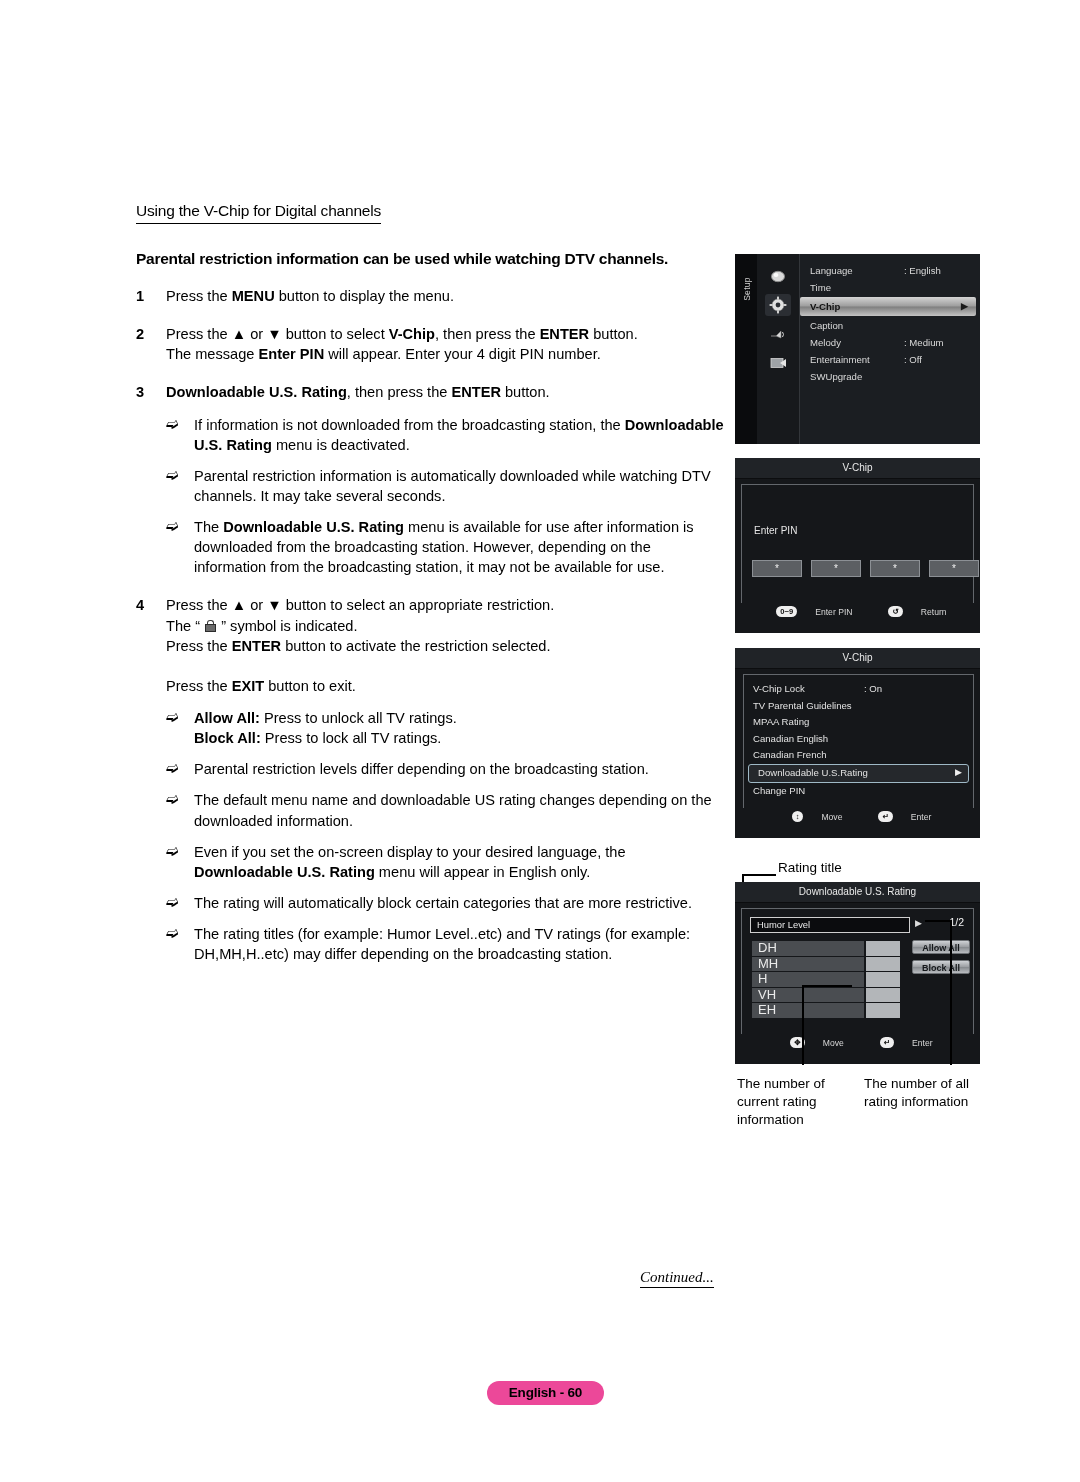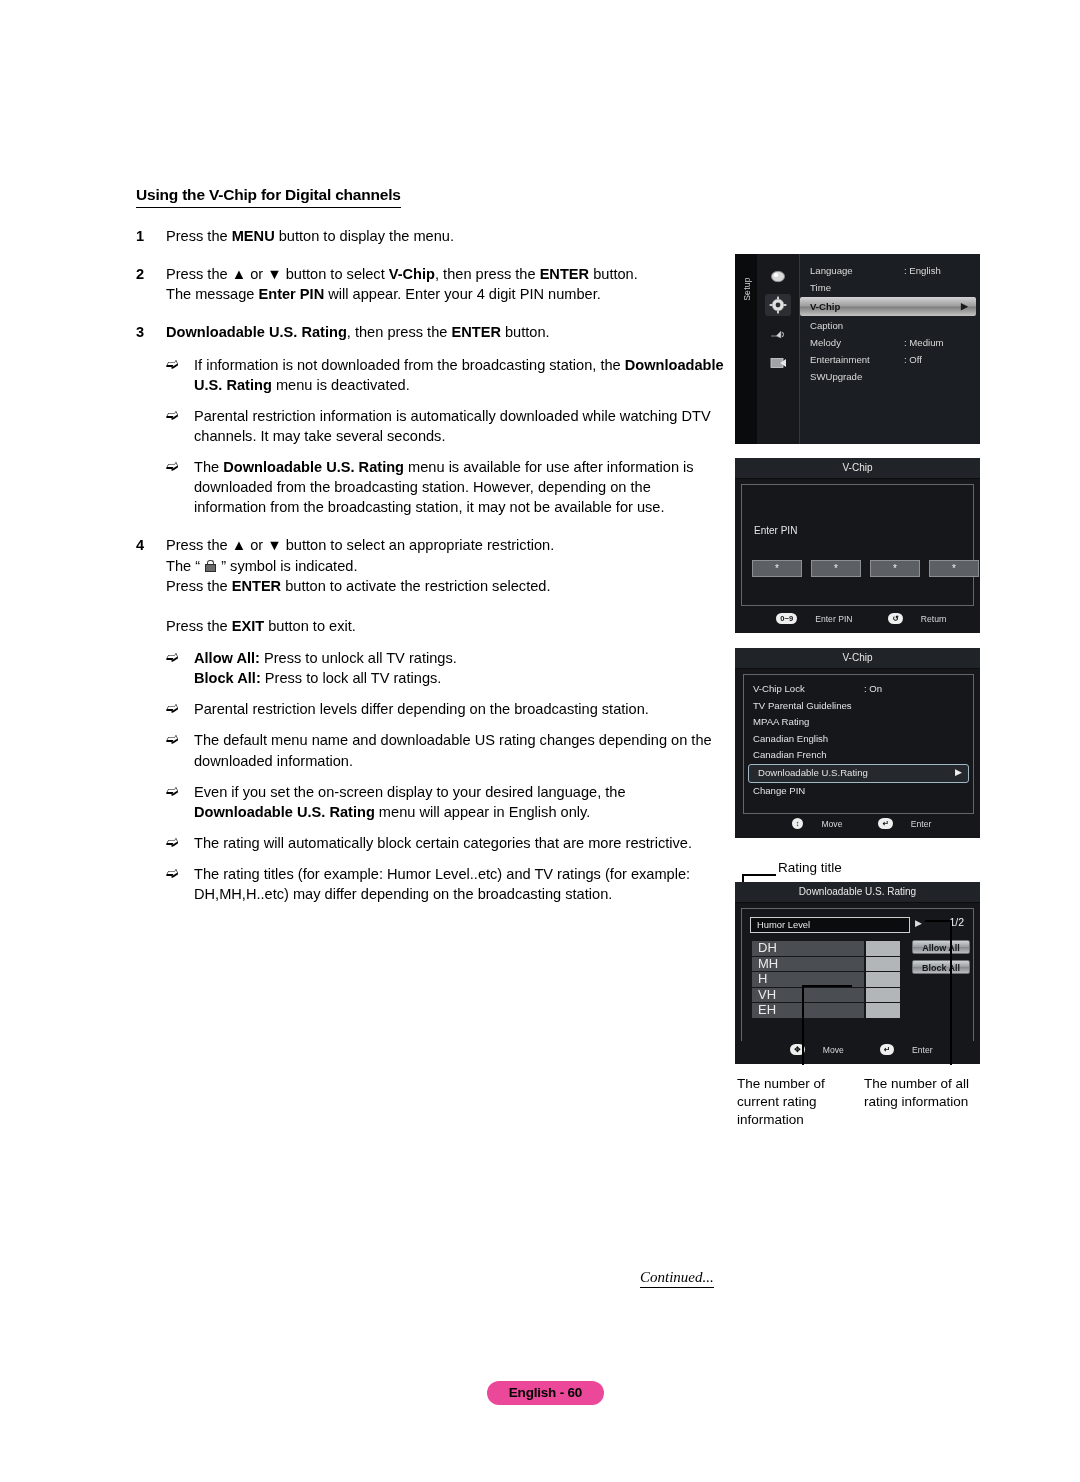--- a/index.html
+++ b/index.html
@@ -19,26 +19,26 @@
   
   .text-col {
     position: absolute;
     left: 136px;
     top: 186px;
     width: 590px;
   }
 
   .sec-title {
     font-size: 15.5px;
-    font-weight: bold;
+    font-weight: normal;
     letter-spacing: -0.2px;
     padding-bottom: 3px;
     border-bottom: 1.6px solid #000;
     display: inline-block;
-    margin: 0 0 0 0;
+    margin: 16px 0 0 0;
   }
 
   .lead {
     font-size: 15.5px;
     font-weight: bold;
     letter-spacing: -0.25px;
     margin: 26px 0 0 0;
   }
 
   .step {
@@ -222,21 +222,21 @@
     border-bottom: 1px solid #0c0d0f;
   }
   .dlg-body {
     margin: 5px 6px;
     border: 1px solid #63676c;
     box-sizing: border-box;
     position: relative;
   }
   .dlg-foot {
     position: absolute;
-    left: 0; right: 0; bottom: 5px;
+    left: 0; right: 0; bottom: 12px;
     height: 18px;
     line-height: 18px;
     font-size: 8.6px;
     color: #d8d8d8;
     text-align: center;
     background: #15171a;
     padding-left: 8px;
   }
   .dlg-foot span { margin: 0 9px; white-space: nowrap; }
   .keycap {
@@ -372,20 +372,21 @@
   .rule { position: absolute; background: #000; }
 
 </style>
 </head>
 <body>
 
 <div class="text-col">
 
   <div class="sec-title">Using the V-Chip for Digital channels</div>
 
+  <p class="lead">Parental restriction information can be used while watching DTV channels.</p>
 
   <div id="steps-host">
       <div>
         <div class="step">
           <div class="step-num">1</div>
           <div class="step-body">
             <span class="ln">Press the <b>MENU</b> button to display the menu.</span>
           </div>
         </div>
       </div>

